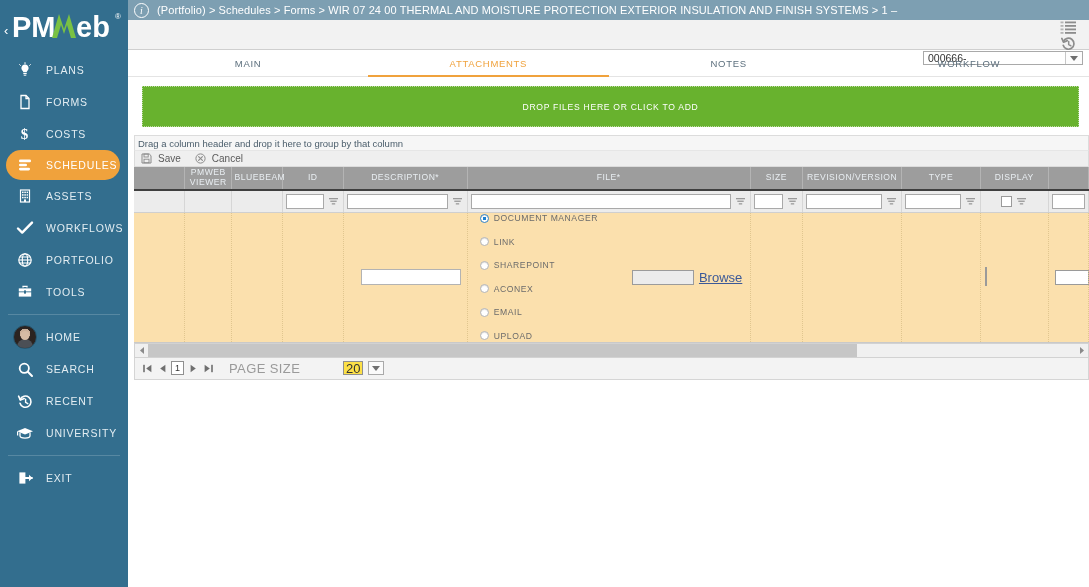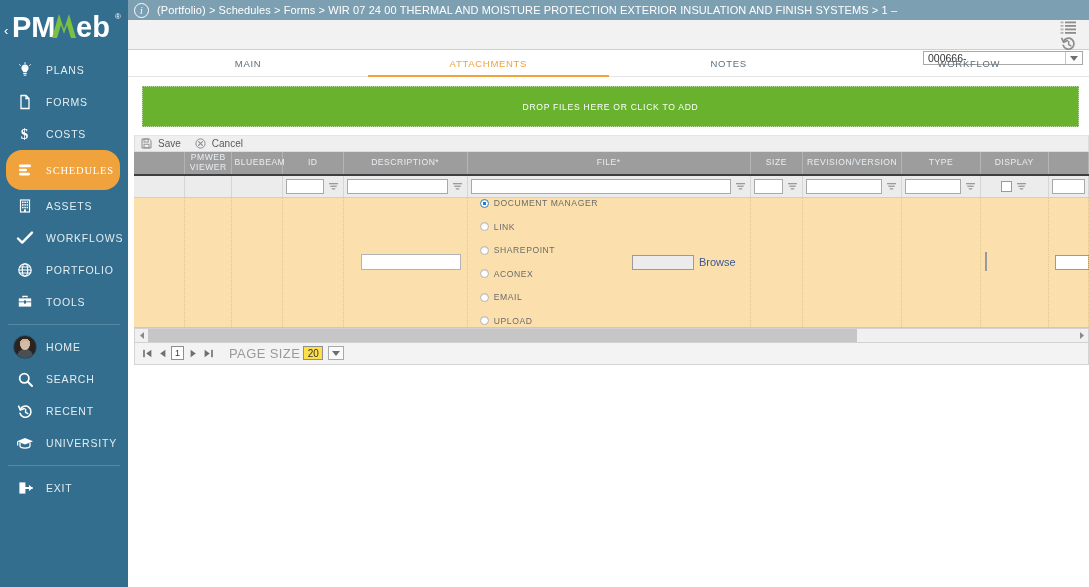--- a/index.html
+++ b/index.html
@@ -38,22 +38,21 @@
     width: 30px; height: 30px; flex: 0 0 30px;
     display: flex; align-items: center; justify-content: center;
     color: #ffffff;
   }
   .nav-item .lbl { margin-left: 6px; white-space: nowrap; color:#e3edf2; }
   .nav-item.active {
     background: #f0a23c;
     border-radius: 16px;
     margin: 0 8px 0 6px;
     padding-left: 4px;
-    height: 40px;
-    font-family: Liberation Serif, serif;
+    height: 30px;
   }
   .nav-item.active .lbl { color: #ffffff; }
   .avatar {
     width: 24px; height: 24px; border-radius: 50%;
     background: radial-gradient(circle at 50% 35%, #cbb09a 0 28%, #2b2320 29% 100%);
     border: 1px solid #26566f;
     overflow: hidden; position: relative;
   }
   .avatar:after{
     content:""; position:absolute; left:50%; top:58%;
@@ -199,21 +198,21 @@
     background: #fff; border: 1px solid #b3b3b3; flex: 0 0 9px;
     box-shadow: inset 0 1px 1px rgba(0,0,0,0.12);
   }
   .radio.sel {
     background: radial-gradient(circle, #1a80d0 0 38%, #ffffff 40% 100%);
     border: 1px solid #2f7fbf;
   }
   .radio-lbl { font-size: 8.6px; color: #6b6b6b; letter-spacing: 0.55px; }
   .browse-wrap { display: flex; align-items: center; gap: 5px; }
   .browse-field { width: 62px; height: 15px; background: #ececec; border: 1px solid #9b9b9b; }
-  .browse-link { font-size: 11px; color: #3b5998; }
+  .browse-link { font-size: 13px; color: #3b5998; text-decoration: underline; }
   .disp-check { width: 10px; height: 10px; border: 1px solid #9a9a9a; background: #fff; margin: 0 auto; }
   .right-input { width: 34px; height: 15px; background:#fff; border:1px solid #9a9a9a; margin-left:2px; }
 
   .norec {
     height: 13px; background: #f7f7f7; border-left: 1px solid #dcdcdc; border-right:1px solid #dcdcdc;
     font-size: 9.5px; color: #3b3b3b; padding-left: 2px; display: flex; align-items: center;
   }
   .hscroll {
     height: 15px; background: #f0f0f0; border: 1px solid #d2d2d2;
     display: flex; align-items: center; position: relative;
@@ -228,21 +227,21 @@
   }
   .pg-btn { width: 12px; height: 14px; display:flex; align-items:center; justify-content:center; color:#6f6f6f; }
   .pg-num {
     min-width: 13px; height: 14px; border: 1px solid #8f8f8f; background: #fff;
     font-size: 9px; color:#333; display: flex; align-items: center; justify-content: center;
     padding: 0 2px;
   }
   .pg-lbl { font-size: 13px; color: #9a9a9a; letter-spacing: 0.4px; margin-left: 12px; text-align: center; }
   .pg-size {
     width: 20px; height: 14px; border: 1px solid #8f8f8f; background: #fde047;
-    font-size: 10px; color: #333; display: flex; align-items: center; justify-content: center;
+    font-size: 13px; color: #333; display: flex; align-items: center; justify-content: center; margin-left: 40px;
   }
   .pg-size-arrow {
     width: 16px; height: 14px; border: 1px solid #a9a9a9; background: #fafafa;
     display: flex; align-items: center; justify-content: center; margin-left: 2px;
   }
   .filler { flex: 1; background: #ffffff; }
 </style>
 </head>
 <body>
 
@@ -514,20 +513,23 @@
     </div>
 
     <div class="dropzone-wrap">
       <div class="dropzone">
         <span>DROP FILES HERE OR CLICK TO ADD</span>
       </div>
     </div>
 
     <div class="grid-wrap">
 
+      <div class="group-bar">
+        <span>Drag a column header and drop it here to group by that column</span>
+      </div>
 
       <div class="grid-toolbar">
         <div class="gt-btn">
           <span class="gi">
             <svg width="11" height="11" viewBox="0 0 11 11">
                 <path d="M1 1h7.3L10 2.7V10H1z" fill="none" stroke="#8a8a8a" stroke-width="1"></path>
                 <rect x="3" y="1" width="4.2" height="3" fill="none" stroke="#8a8a8a" stroke-width=".9"></rect>
                 <rect x="3" y="6.2" width="5" height="3.6" fill="none" stroke="#8a8a8a" stroke-width=".9"></rect>
               </svg>
           </span>

